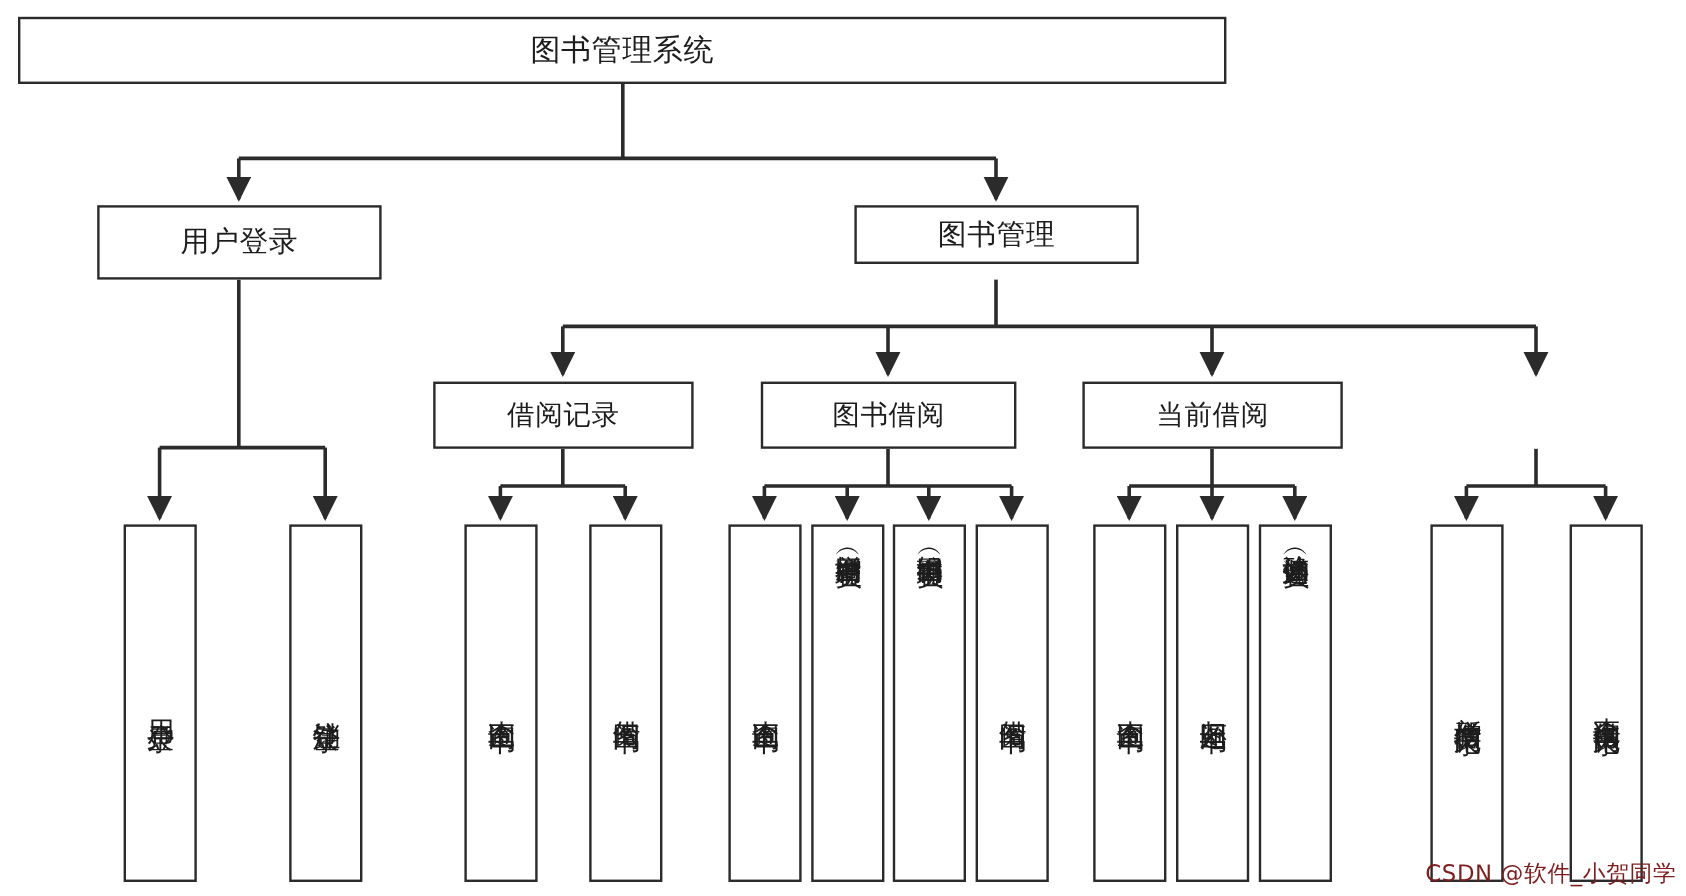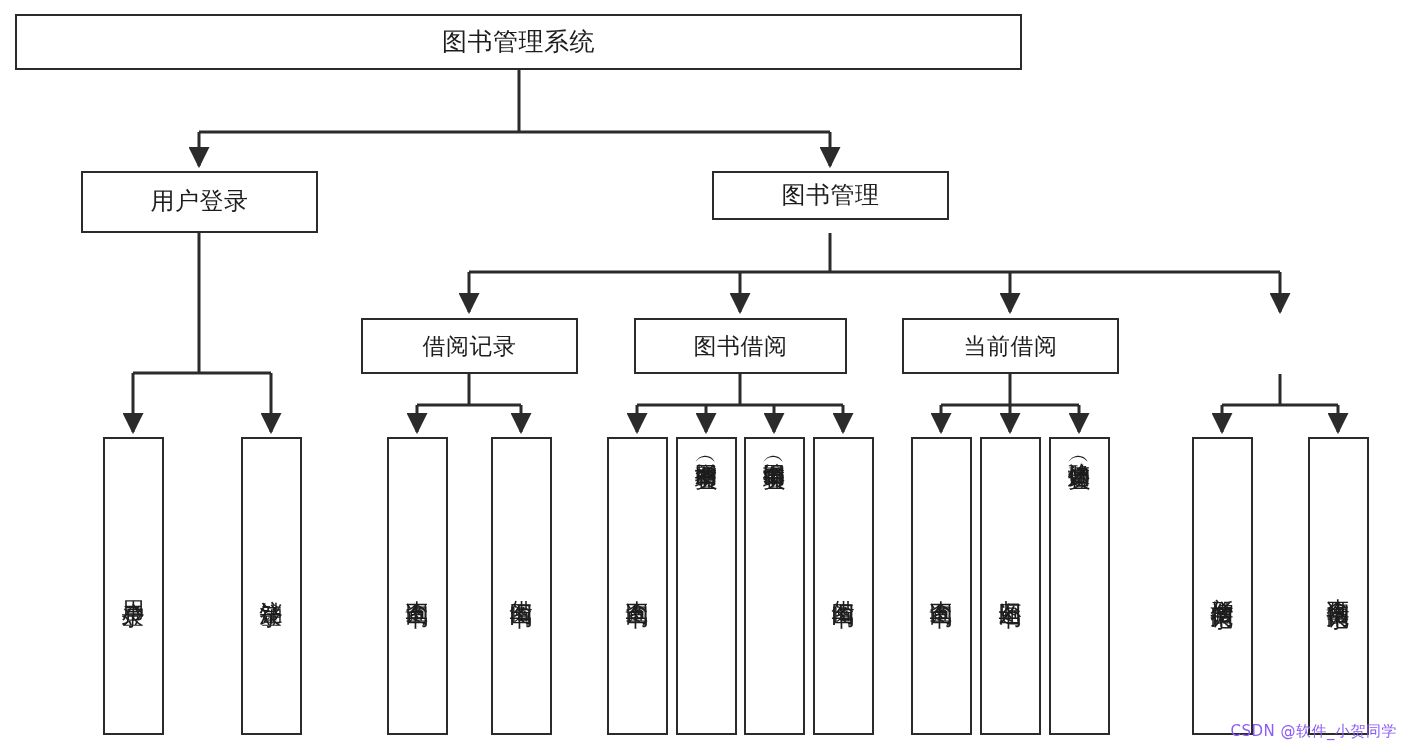--- a/index.html
+++ b/index.html
@@ -67,22 +67,22 @@
   }
   .node.leaf.centered {
     align-items: center;
     padding-top: 0;
   }
   
   #watermark {
     position: absolute;
     right: 8px;
     bottom: 6px;
-    font-size: 15px;
-    color: #8b5cf6;
+    font-size: 19px;
+    color: #7f1d1d;
     letter-spacing: 0.5px;
     white-space: nowrap;
     user-select: none;
   }
 </style>
 </head>
 <body>
 
 <div id="diagram-root">
 

